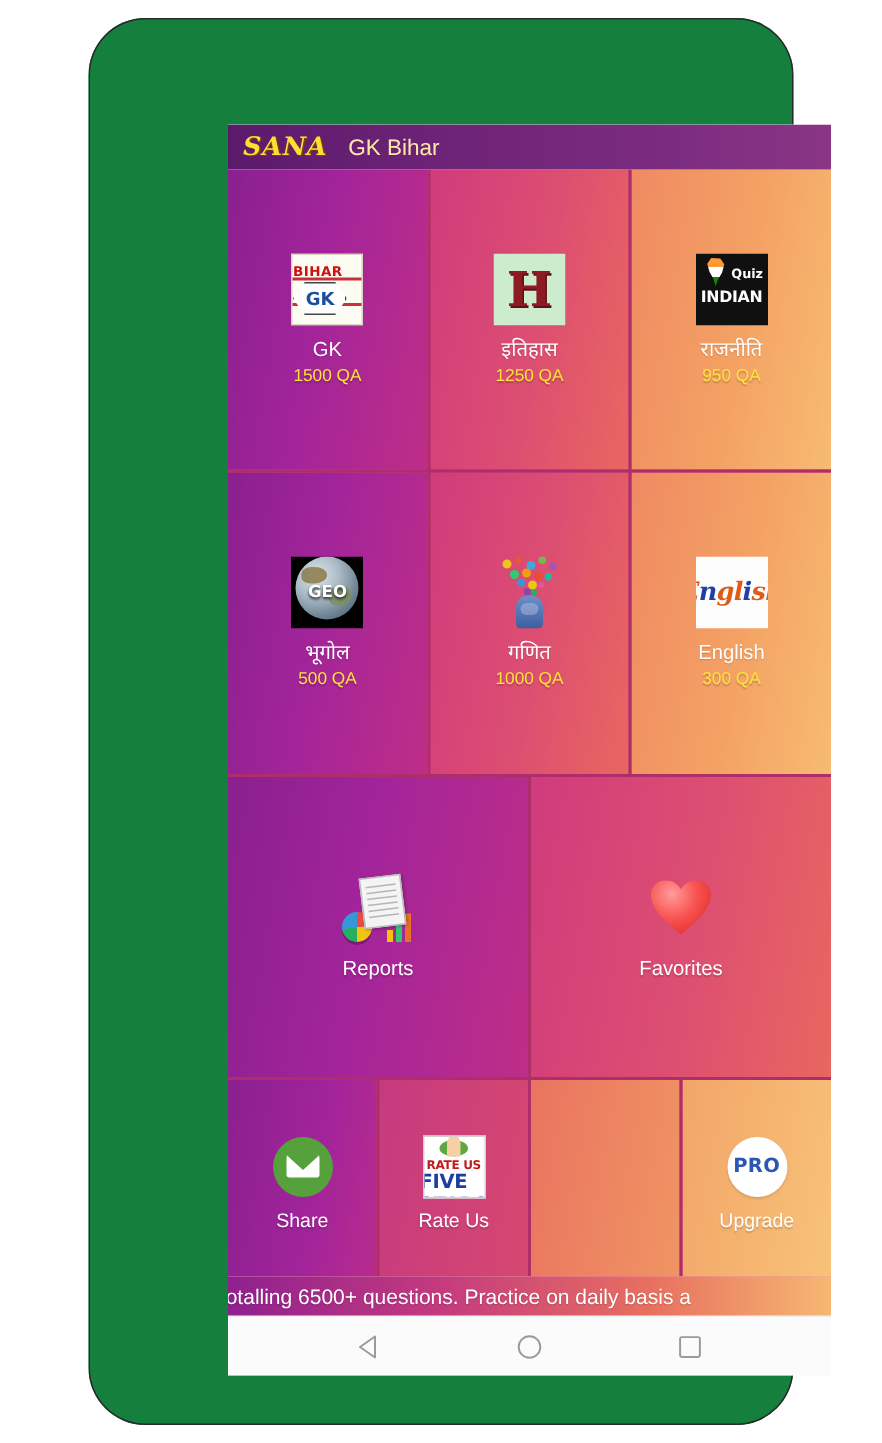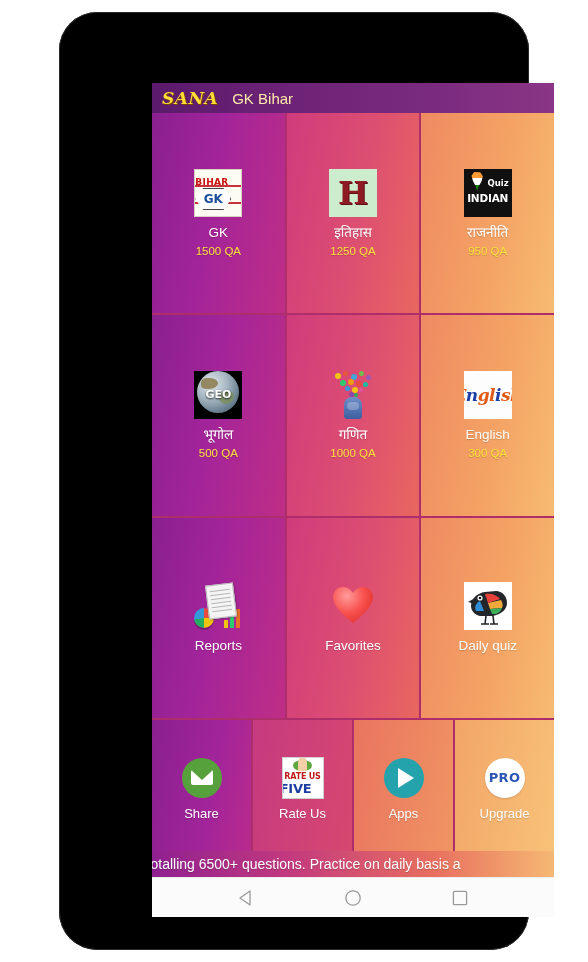--- a/index.html
+++ b/index.html
@@ -15,21 +15,21 @@
     overflow: hidden;
   }
 
   
   #device {
     position: absolute;
     left: 59px;
     top: 12px;
     width: 470px;
     height: 938px;
-    background: #000000;
+    background: #15803d;
     border-radius: 38px;
     box-shadow: 0 0 0 1px #2a2a2a inset;
   }
 
   
   #screen {
     position: absolute;
     left: 93px;
     top: 71px;
     width: 402px;
@@ -612,42 +612,20 @@
           <div class="tile-inner">
             <div class="icon-box">
               <div class="ic-heart">
                   <div class="h"></div>
                 </div>
             </div>
             <div class="tile-label">Favorites</div>
           </div>
         </div>
 
-        <div class="tile c3">
-          <div class="tint"></div>
-          <div class="tile-inner">
-            <div class="icon-box">
-              <div class="ic-bird">
-                <svg width="44" height="42" viewBox="0 0 44 42">
-                  <path d="M30 6 C36 6 41 11 41 18 C41 24 36 29 27 31 L14 31 C9 30 5 26 5 21 C5 14 11 8 19 7 Z" fill="#22252a"></path>
-                  <path d="M19 9 C25 8 31 10 34 14 L22 18 Z" fill="#e8413c"></path>
-                  <path d="M22 18 L35 15 C37 18 37 21 36 23 L24 24 Z" fill="#f2a93b"></path>
-                  <path d="M24 24 L36 23 C35 26 33 28 30 29 L26 29 Z" fill="#3fae5a"></path>
-                  <path d="M14 16 C10 18 8 22 10 26 L18 26 Z" fill="#2f8ed6"></path>
-                  <path d="M9 13 L2 17 L9 19 Z" fill="#22252a"></path>
-                  <circle cx="14" cy="13" r="2.6" fill="#ffffff"></circle>
-                  <circle cx="14" cy="13" r="1.3" fill="#111111"></circle>
-                  <path d="M20 31 L19 39 M27 31 L28 39" stroke="#22252a" stroke-width="1.6" fill="none"></path>
-                  <path d="M15 39 L23 39 M24 39 L32 39" stroke="#22252a" stroke-width="1.6" fill="none"></path>
-                </svg>
-              </div>
-            </div>
-            <div class="tile-label">Daily quiz</div>
-          </div>
-        </div>
       </div>
 
       <div class="grid-row r4">
 
         <div class="tile q1">
           <div class="tint"></div>
           <div class="tile-inner">
             <div class="icon-box sm">
               <div class="ic-share">
                   <div class="env"></div>
@@ -668,28 +646,20 @@
                 <div class="t1">RATE US</div>
                 <div class="t2">FIVE STARS</div>
               </div>
             </div>
             <div class="tile-label">Rate Us</div>
           </div>
         </div>
 
         <div class="tile q3">
           <div class="tint"></div>
-          <div class="tile-inner">
-            <div class="icon-box sm">
-              <div class="ic-apps">
-                  <div class="tri"></div>
-                </div>
-            </div>
-            <div class="tile-label">Apps</div>
-          </div>
         </div>
 
         <div class="tile q4">
           <div class="tint"></div>
           <div class="tile-inner">
             <div class="icon-box sm">
               <div class="ic-pro">
                   <span>PRO</span>
                 </div>
             </div>

